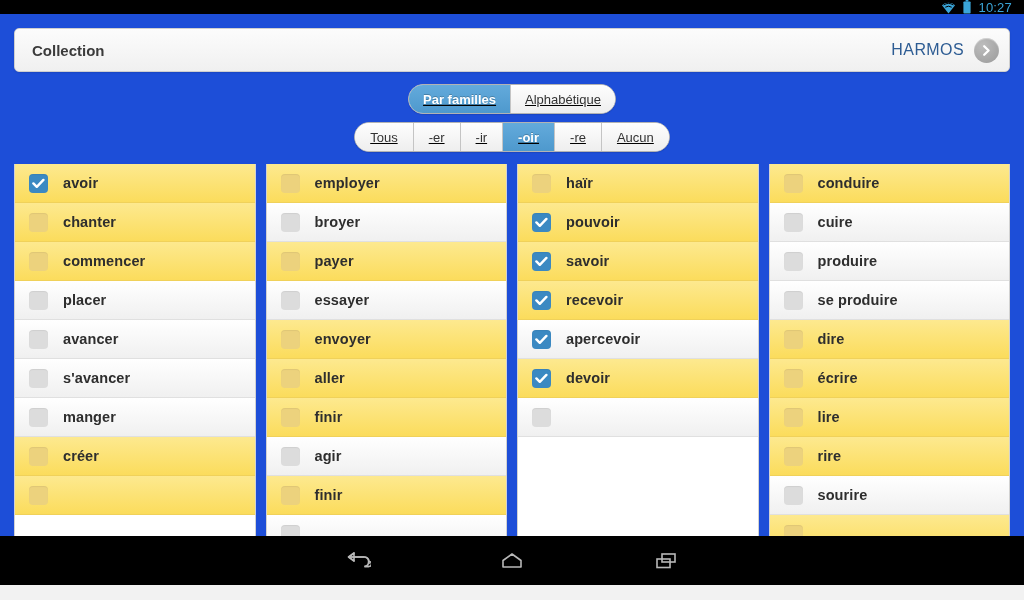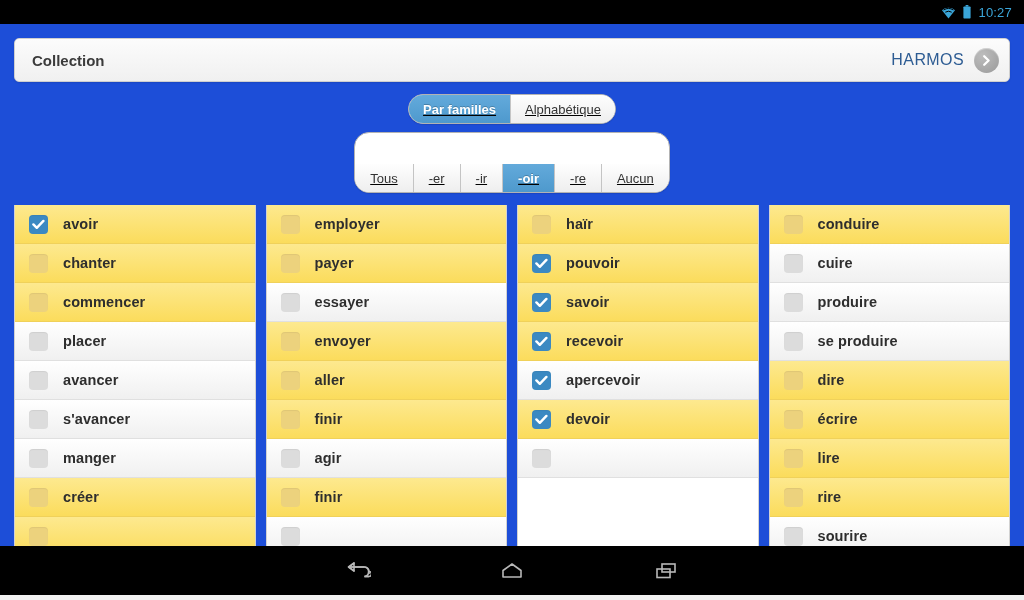--- a/index.html
+++ b/index.html
@@ -4,21 +4,21 @@
 <style>
   * { margin:0; padding:0; box-sizing:border-box; }
   html, body {
     width:1024px; height:600px; overflow:hidden;
     font-family:"Liberation Sans", sans-serif;
     background:#f2f2f2;
   }
 
   
   .statusbar {
-    height:24px; background:#000; display:flex;
+    height:14px; background:#000; display:flex;
     align-items:center; justify-content:flex-end;
     padding-right:12px; gap:7px;
   }
   .statusbar .time {
     color:#3aa5d8; font-size:13px; letter-spacing:0.2px;
     font-family:"Liberation Sans", sans-serif;
   }
   .wifi-ico { width:15px; height:13px; position:relative; }
   .wifi-ico svg { display:block; }
   .batt-ico { width:8px; height:14px; position:relative; }
@@ -82,21 +82,21 @@
     border-right:1px solid #c4c4c4;
     cursor:pointer;
     white-space:nowrap;
   }
   .seg-btn:last-child { border-right:none; }
   .seg-btn.active {
     background:linear-gradient(to bottom,#63aadb,#4e99cd);
     color:#fff; font-weight:bold;
     text-shadow:0 -1px 0 rgba(0,0,0,0.22);
   }
-  .segmented.filters .seg-btn { padding:0 15px;margin-top:31px; }
+  .segmented.filters .seg-btn { padding:0 15px; }
 
   
   .columns {
     flex:1;
     display:flex;
     gap:10px;
     padding:12px 14px 0 14px;
     overflow:hidden;
   }
   .column {
@@ -247,20 +247,24 @@
         </div>
         <div class="row y">
           <span class="cb"></span>
           <span class="verb"></span>
         </div>
       </div>
       <div class="column">
         <div class="row y">
           <span class="cb"></span>
           <span class="verb">employer</span>
+        </div>
+        <div class="row w">
+          <span class="cb"></span>
+          <span class="verb">broyer</span>
         </div>
         <div class="row y">
           <span class="cb"></span>
           <span class="verb">payer</span>
         </div>
         <div class="row w">
           <span class="cb"></span>
           <span class="verb">essayer</span>
         </div>
         <div class="row y">

